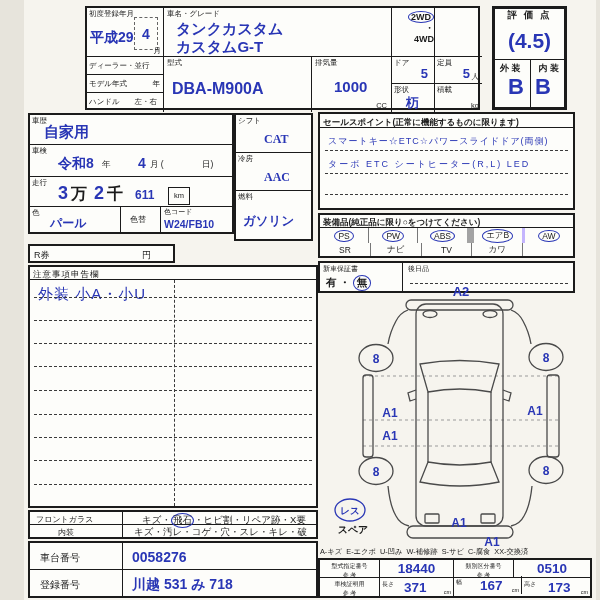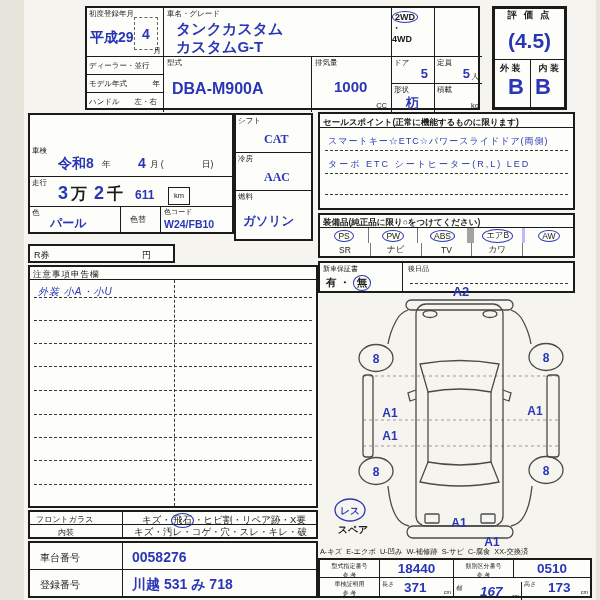--- a/index.html
+++ b/index.html
@@ -34,21 +34,21 @@
       <span class="abs ctr blue" style="left:47px;top:9px;width:24px;height:33px;border:1px dashed #666;font-size:14px;font-weight:bold;">4</span>
       <span class="abs lbl" style="right:2px;bottom:2px;">月</span>
     </div>
 
     <div class="cell bR bB" style="left:77px;top:0;width:228px;height:49px;">
       <span class="abs lbl" style="left:3px;top:2px;">車名・グレード</span>
       <span class="abs blue big" style="left:12px;top:13px;">タンクカスタム</span>
       <span class="abs blue big" style="left:12px;top:31px;">カスタムG-T</span>
     </div>
 
-    <div class="cell bR bB" style="left:305px;top:0;width:43px;height:49px;text-align:left;font-size:9px;font-weight:bold;">
+    <div class="cell bR bB" style="left:305px;top:0;width:43px;height:49px;text-align:right;font-size:9px;font-weight:bold;">
       <span class="circ" style="margin-top:3px;padding:0 2px;">2WD</span>
       <div style="line-height:1.2;">・</div>
       <div>4WD</div>
     </div>
     <div class="cell bB" style="left:348px;top:0;width:47px;height:49px;"></div>
 
     <div class="cell bR bB" style="left:0;top:49px;width:77px;height:18px;">
       <span class="abs lbl" style="left:2px;top:5px;">ディーラー・並行</span>
     </div>
     <div class="cell bR bB" style="left:0;top:67px;width:77px;height:18px;">
@@ -99,20 +99,24 @@
     <div class="cell" style="left:0;top:50px;width:100%;height:48px;">
       <div class="abs" style="left:50%;top:0;height:100%;border-left:1px solid #1b1b1b;"></div>
       <span class="abs" style="left:5px;top:3px;font-size:9px;font-weight:bold;">外 装</span>
       <span class="abs" style="right:5px;top:3px;font-size:9px;font-weight:bold;">内 装</span>
       <span class="abs blue" style="left:13px;top:15px;font-size:22px;font-weight:bold;">B</span>
       <span class="abs blue" style="right:13px;top:15px;font-size:22px;font-weight:bold;">B</span>
     </div>
   </div>
 
   <div class="box" style="left:28px;top:113px;width:206px;height:121px;">
+    <div class="cell bB" style="left:0;top:0;width:202px;height:30px;">
+      <span class="abs lbl" style="left:2px;top:2px;">車歴</span>
+      <span class="abs blue big" style="left:14px;top:9px;">自家用</span>
+    </div>
     <div class="cell bB" style="left:0;top:30px;width:202px;height:32px;">
       <span class="abs lbl" style="left:2px;top:2px;">車検</span>
       <span class="abs blue" style="left:28px;top:10px;font-size:14px;font-weight:bold;">令和8</span>
       <span class="abs lbl" style="left:72px;top:15px;font-size:8.5px;">年</span>
       <span class="abs blue" style="left:108px;top:10px;font-size:14px;font-weight:bold;">4</span>
       <span class="abs lbl" style="left:120px;top:15px;font-size:8.5px;">月 (</span>
       <span class="abs lbl" style="left:172px;top:15px;font-size:8.5px;">日)</span>
     </div>
     <div class="cell bB" style="left:0;top:62px;width:202px;height:30px;">
       <span class="abs lbl" style="left:2px;top:2px;">走行</span>
@@ -152,21 +156,21 @@
   <div class="box" style="left:28px;top:244px;width:147px;height:19px;">
     <span class="abs" style="left:4px;top:3px;font-size:9px;">R券</span>
     <span class="abs blue" style="left:62px;top:1px;font-size:12.5px;font-weight:bold;margin-top:36px;">9,130</span>
     <span class="abs" style="left:112px;top:3px;font-size:9px;">円</span>
   </div>
 
   <div class="box" style="left:28px;top:265px;width:290px;height:243px;">
     <div class="cell bB" style="left:0;top:0;width:286px;height:13px;">
       <span class="abs" style="left:3px;top:2px;font-size:8.5px;letter-spacing:1px;">注意事項申告欄</span>
     </div>
-    <span class="abs blue" style="left:8px;top:18px;font-size:10px;letter-spacing:1px;font-style:italic;">外装 小A・小U</span>
+    <span class="abs blue" style="left:8px;top:18px;font-size:15px;letter-spacing:1px;">外装 小A・小U</span>
     <div class="dashline" style="left:4px;top:30px;width:278px;"></div>
     <div class="dashline" style="left:4px;top:53px;width:278px;"></div>
     <div class="dashline" style="left:4px;top:76px;width:278px;"></div>
     <div class="dashline" style="left:4px;top:99px;width:278px;"></div>
     <div class="dashline" style="left:4px;top:123px;width:278px;"></div>
     <div class="dashline" style="left:4px;top:147px;width:278px;"></div>
     <div class="dashline" style="left:4px;top:170px;width:278px;"></div>
     <div class="dashline" style="left:4px;top:193px;width:278px;"></div>
     <div class="dashline" style="left:4px;top:217px;width:278px;"></div>
     <div class="vdash" style="left:144px;top:13px;height:226px;"></div>
@@ -331,21 +335,21 @@
 
     <div class="cell bR" style="left:0;top:18px;width:60px;height:18px;text-align:center;">
       <div style="margin-top:2px;">車検証明用</div>
       <div>参 考</div>
     </div>
     <div class="cell bR" style="left:60px;top:18px;width:74px;height:18px;">
       <span class="abs" style="left:2px;top:2px;">長さ</span>
       <span class="abs blue" style="left:24px;top:2px;font-size:13.5px;font-weight:bold;">371</span>
       <span class="abs" style="right:2px;bottom:1px;font-size:5.5px;">cm</span>
     </div>
-    <div class="cell bR" style="left:134px;top:22px;width:68px;height:18px;font-style:italic;">
+    <div class="cell bR" style="left:134px;top:16px;width:68px;height:18px;">
       <span class="abs" style="left:2px;top:2px;">幅</span>
       <span class="abs blue" style="left:26px;top:2px;font-size:13.5px;font-weight:bold;">167</span>
       <span class="abs" style="right:2px;bottom:1px;font-size:5.5px;">cm</span>
     </div>
     <div class="cell" style="left:202px;top:18px;width:68px;height:18px;">
       <span class="abs" style="left:2px;top:2px;">高さ</span>
       <span class="abs blue" style="left:26px;top:2px;font-size:13.5px;font-weight:bold;">173</span>
       <span class="abs" style="right:2px;bottom:1px;font-size:5.5px;">cm</span>
     </div>
   </div>

